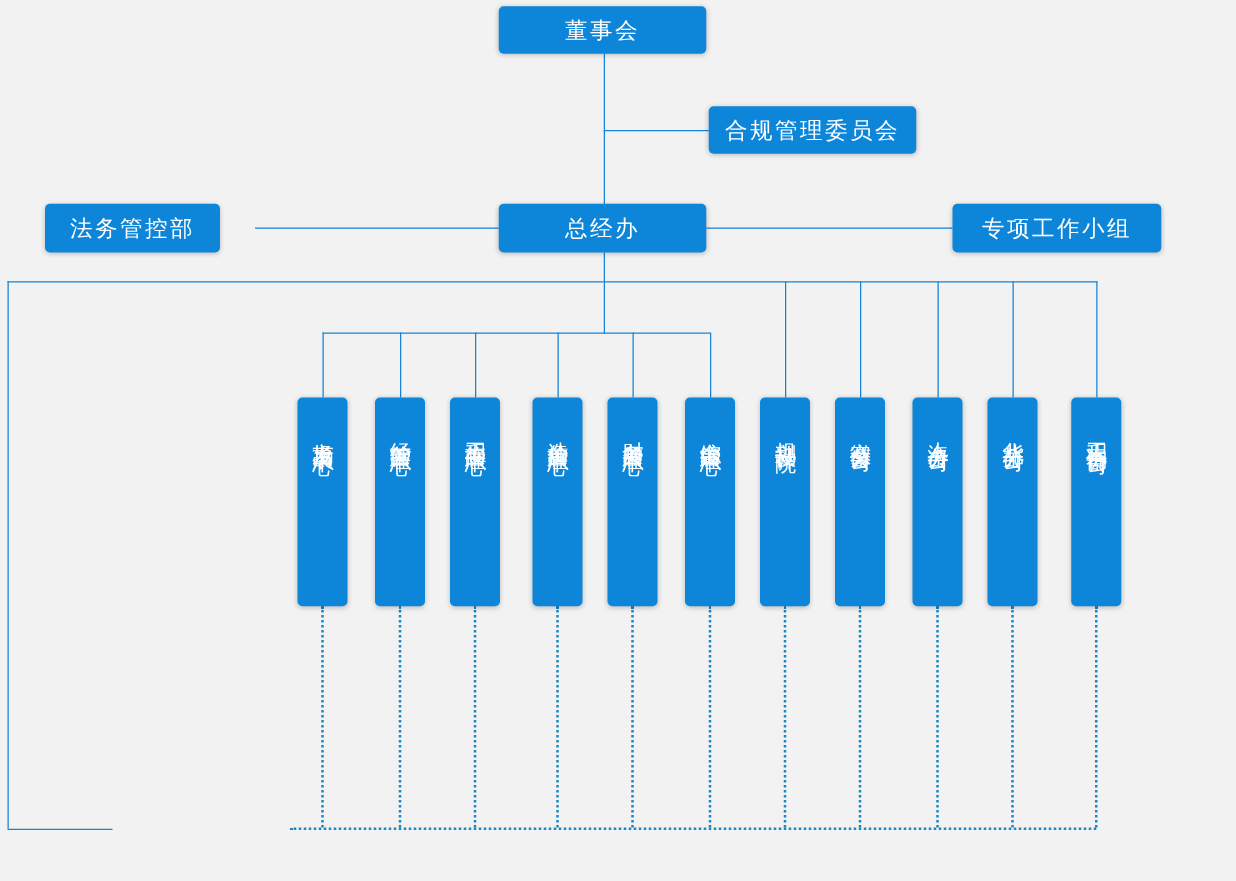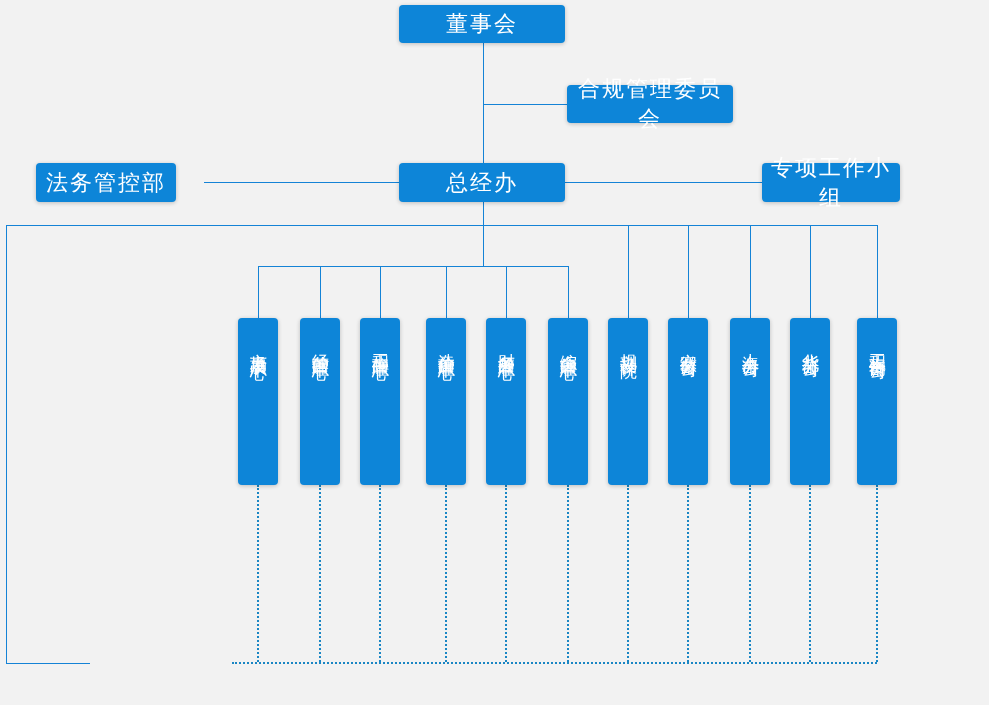--- a/index.html
+++ b/index.html
@@ -28,21 +28,21 @@
   .dot-h{position:absolute;height:0;border-top:2px dotted var(--dotted-connector);}
   .node{
     position:absolute;
     background:var(--node-fill);
     color:var(--text);
     border-radius:4px;
     box-shadow:0 1px 4px rgba(0,0,0,.22);
     display:flex;
     align-items:center;
     justify-content:center;
-    font-size:22px;
+    font-size:18px;
     letter-spacing:2px;
     text-align:center;
     box-sizing:border-box;
   }
   .node.vert{
     writing-mode:vertical-rl;
     text-orientation:upright;
     justify-content:flex-start;
     padding-top:22px;
     font-size:17px;
@@ -92,21 +92,21 @@
   <div class="dot-h" style="left:232px;top:662px;width:645px"></div>
 
   <div class="node" style="left:399px;top:5px;width:166px;height:38px">董事会</div>
 
   <div class="node" style="left:567px;top:85px;width:166px;height:38px">合规管理委员会</div>
 
   <div class="node" style="left:36px;top:163px;width:140px;height:39px">法务管控部</div>
 
   <div class="node" style="left:399px;top:163px;width:166px;height:39px">总经办</div>
 
-  <div class="node" style="left:762px;top:163px;width:138px;height:39px">专项工作小组</div>
+  <div class="node" style="left:762px;top:163px;width:167px;height:39px">专项工作小组</div>
 
   <div class="node vert" style="left:238px;top:318px;width:40px;height:167px">市场发展中心</div>
   <div class="node vert" style="left:300px;top:318px;width:40px;height:167px">经营管理中心</div>
   <div class="node vert" style="left:360px;top:318px;width:40px;height:167px">工程管理中心</div>
   <div class="node vert" style="left:426px;top:318px;width:40px;height:167px">造价管理中心</div>
   <div class="node vert" style="left:486px;top:318px;width:40px;height:167px">财务管理中心</div>
   <div class="node vert" style="left:548px;top:318px;width:40px;height:167px">综合管理中心</div>
   <div class="node vert" style="left:608px;top:318px;width:40px;height:167px">规划设计院</div>
   <div class="node vert" style="left:668px;top:318px;width:40px;height:167px">安徽分公司</div>
   <div class="node vert" style="left:730px;top:318px;width:40px;height:167px">上海分公司</div>

